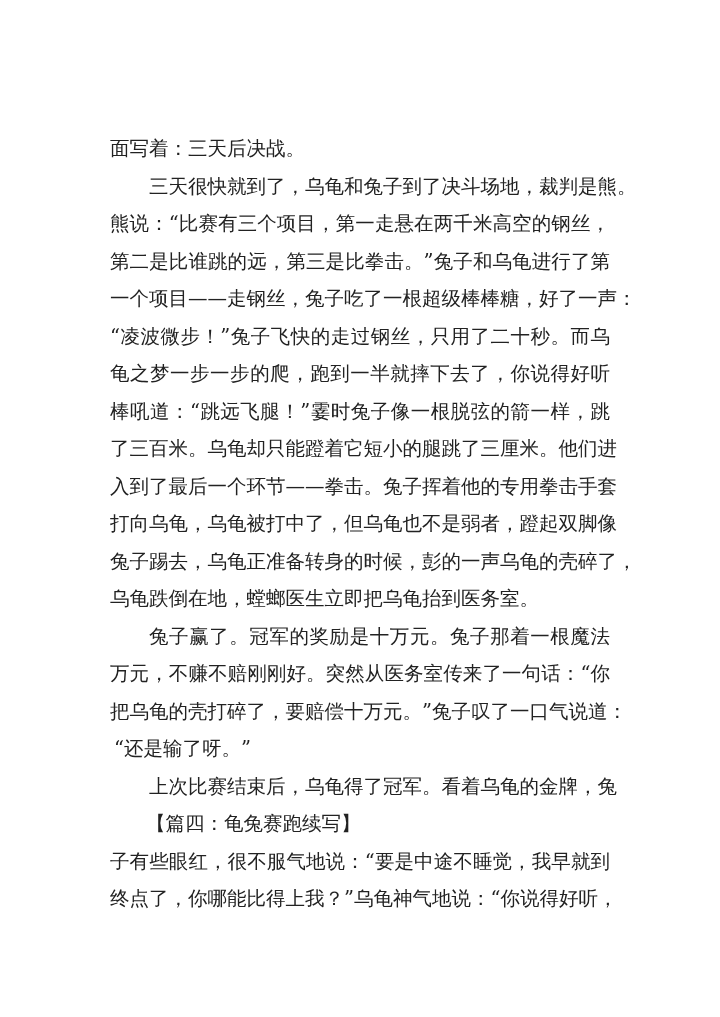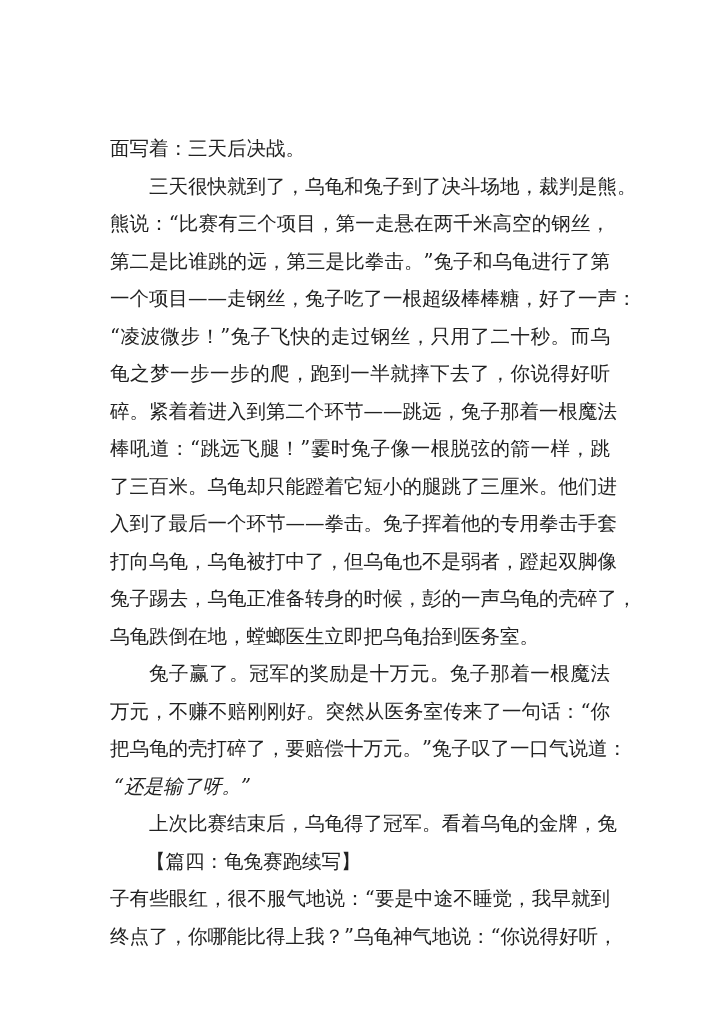--- a/index.html
+++ b/index.html
@@ -44,36 +44,34 @@
     }
     .line.indent {
       padding-left: 39px;
     }
     .line.heading {
       padding-left: 36px;
       text-align-last: left;
     }
     .line.quote-start {
       padding-left: 4px;
-      font-style: italic;
     }
   </style>
 </head>
 <body>
 
 <div class="page">
   <div class="text-block">
     <div class="line last">面写着：三天后决战。</div>
     <div class="line indent">三天很快就到了，乌龟和兔子到了决斗场地，裁判是熊。</div>
     <div class="line">熊说：“比赛有三个项目，第一走悬在两千米高空的钢丝，</div>
     <div class="line">第二是比谁跳的远，第三是比拳击。”兔子和乌龟进行了第</div>
     <div class="line">一个项目——走钢丝，兔子吃了一根超级棒棒糖，好了一声：</div>
     <div class="line">“凌波微步！”兔子飞快的走过钢丝，只用了二十秒。而乌</div>
     <div class="line">龟之梦一步一步的爬，跑到一半就摔下去了，你说得好听</div>
-    <div class="line">碎。紧着着进入到第二个环节——跳远，兔子那着一根魔法</div>
     <div class="line">棒吼道：“跳远飞腿！”霎时兔子像一根脱弦的箭一样，跳</div>
     <div class="line">了三百米。乌龟却只能蹬着它短小的腿跳了三厘米。他们进</div>
     <div class="line">入到了最后一个环节——拳击。兔子挥着他的专用拳击手套</div>
     <div class="line">打向乌龟，乌龟被打中了，但乌龟也不是弱者，蹬起双脚像</div>
     <div class="line">兔子踢去，乌龟正准备转身的时候，彭的一声乌龟的壳碎了，</div>
     <div class="line last">乌龟跌倒在地，螳螂医生立即把乌龟抬到医务室。</div>
     <div class="line indent">兔子赢了。冠军的奖励是十万元。兔子那着一根魔法</div>
     <div class="line">万元，不赚不赔刚刚好。突然从医务室传来了一句话：“你</div>
     <div class="line">把乌龟的壳打碎了，要赔偿十万元。”兔子叹了一口气说道：</div>
     <div class="line last quote-start">“还是输了呀。”</div>

